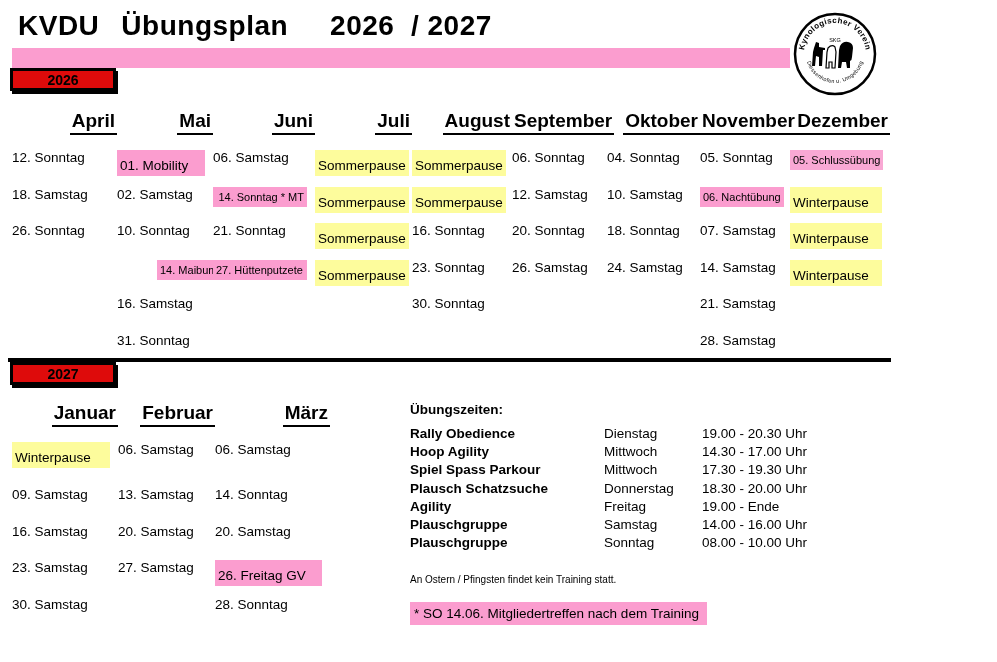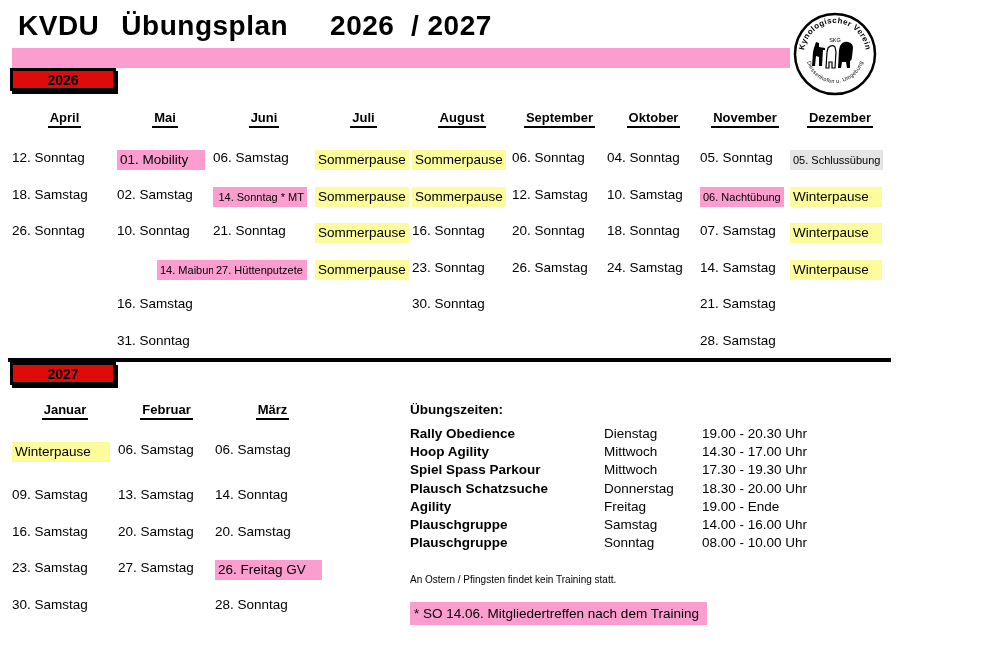--- a/index.html
+++ b/index.html
@@ -22,25 +22,25 @@
   
   .divider{left:8px;top:358px;width:883px;height:4px;background:#000;}
   
   .calendar{display:grid;grid-auto-flow:column;}
   #cal2026{left:12px;top:110px;
            grid-template-rows:38px repeat(6,36.6px);
            grid-template-columns:105px 96px 102px 97px 100px 95px 93px 90px 100px;}
   #cal2027{left:12px;top:402px;
            grid-template-rows:38px 45px 37px 36px 37px 37px;
            grid-template-columns:106px 97px 115px;}
-  .col-head{text-align:center;font-size:13px;font-weight:bold;}
+  .col-head{text-align:right;font-size:19px;font-weight:bold;}
   .month-label{display:inline-block;border-bottom:2px solid #000;padding:0 2px 1px;}
   .cal-cell{font-size:13.5px;padding-top:2px;white-space:nowrap;}
   .cal-cell .small{font-size:11px;}
-  .hl{display:inline-block;min-width:calc(100% - 14px);padding:2px 3px 3px;}
+  .hl{display:inline-block;min-width:calc(100% - 14px);padding:8px 3px 3px;}
   .hl.small{padding:4px 3px 4px;}
   
   .times{left:410px;top:402px;width:420px;}
   .times-head{font-size:13.5px;font-weight:bold;}
   #times-rows{margin-top:8px;}
   .time-row{display:grid;grid-template-columns:194px 98px auto;
             font-size:13.5px;line-height:18.2px;white-space:nowrap;}
   .time-row .act{font-weight:bold;}
   .note-holiday{margin-top:22px;font-size:10px;}
   .note-member{margin-top:17px;display:inline-block;font-size:13.5px;padding:4px 8px 4px 4px;}
@@ -136,21 +136,21 @@
     <div class="cal-cell"></div>
     <div class="cal-cell"></div>
     <div class="col-head"><span class="month-label">November</span></div>
     <div class="cal-cell"><span class="">05. Sonntag</span></div>
     <div class="cal-cell"><span class="hl small" style="background: rgb(251, 157, 207);">06. Nachtübung</span></div>
     <div class="cal-cell"><span class="">07. Samstag</span></div>
     <div class="cal-cell"><span class="">14. Samstag</span></div>
     <div class="cal-cell"><span class="">21. Samstag</span></div>
     <div class="cal-cell"><span class="">28. Samstag</span></div>
     <div class="col-head"><span class="month-label">Dezember</span></div>
-    <div class="cal-cell"><span class="hl small" style="background: #e5e5e5;">05. Schlussübung</span></div>
+    <div class="cal-cell"><span class="hl small" style="background: #f9a8d4;">05. Schlussübung</span></div>
     <div class="cal-cell"><span class="hl " style="background: rgb(253, 252, 156);">Winterpause</span></div>
     <div class="cal-cell"><span class="hl " style="background: rgb(253, 252, 156);">Winterpause</span></div>
     <div class="cal-cell"><span class="hl " style="background: rgb(253, 252, 156);">Winterpause</span></div>
     <div class="cal-cell"></div>
     <div class="cal-cell"></div>
   </div>
 <div class="abs divider"></div>
 <div id="cal2027" class="abs calendar">
     <div class="col-head"><span class="month-label">Januar</span></div>
     <div class="cal-cell"><span class="hl " style="background: rgb(253, 252, 156);">Winterpause</span></div>

